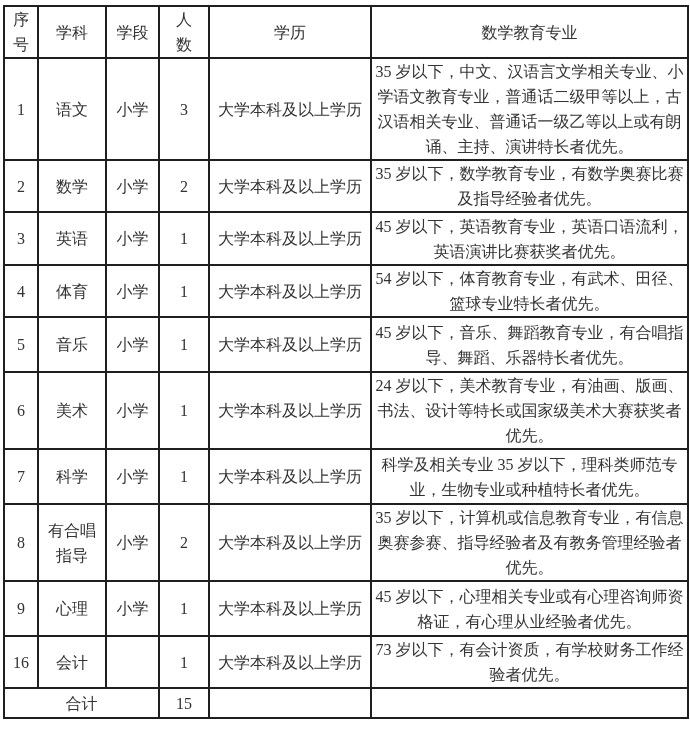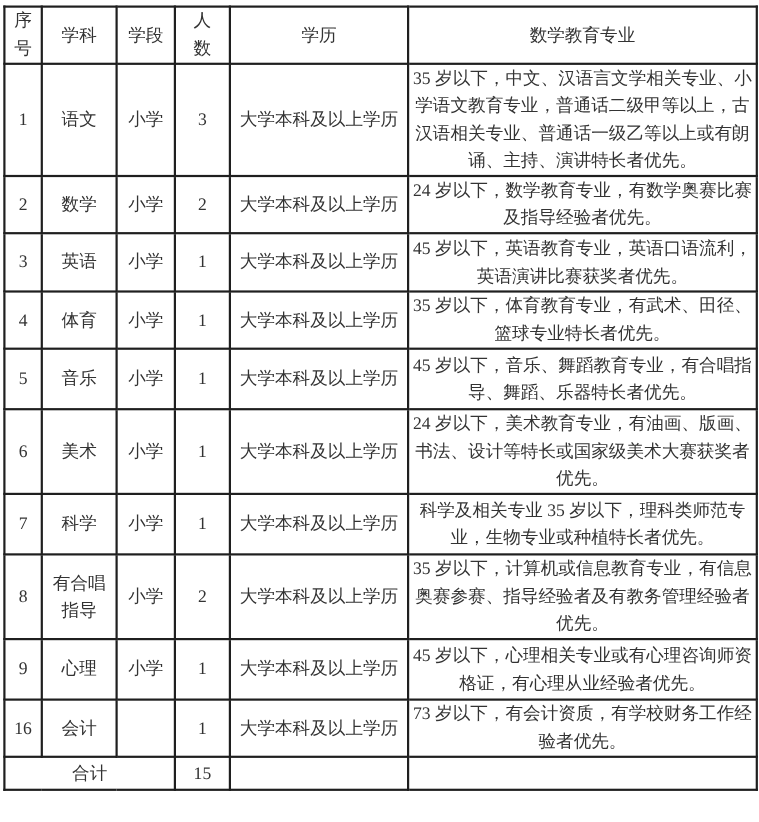--- a/index.html
+++ b/index.html
@@ -80,37 +80,37 @@
         <td>3</td>
         <td>大学本科及以上学历</td>
         <td class="req">35 岁以下，中文、汉语言文学相关专业、小学语文教育专业，普通话二级甲等以上，古汉语相关专业、普通话一级乙等以上或有朗诵、主持、演讲特长者优先。</td>
       </tr>
       <tr style="height:50px">
         <td>2</td>
         <td>数学</td>
         <td>小学</td>
         <td>2</td>
         <td>大学本科及以上学历</td>
-        <td class="req">24 岁以下，数学教育专业，有数学奥赛比赛及指导经验者优先。</td>
+        <td class="req">35 岁以下，数学教育专业，有数学奥赛比赛及指导经验者优先。</td>
       </tr>
       <tr style="height:53px">
         <td>3</td>
         <td>英语</td>
         <td>小学</td>
         <td>1</td>
         <td>大学本科及以上学历</td>
         <td class="req">45 岁以下，英语教育专业，英语口语流利，英语演讲比赛获奖者优先。</td>
       </tr>
       <tr style="height:50px">
         <td>4</td>
         <td>体育</td>
         <td>小学</td>
         <td>1</td>
         <td>大学本科及以上学历</td>
-        <td class="req">35 岁以下，体育教育专业，有武术、田径、篮球专业特长者优先。</td>
+        <td class="req">54 岁以下，体育教育专业，有武术、田径、篮球专业特长者优先。</td>
       </tr>
       <tr style="height:55px">
         <td>5</td>
         <td>音乐</td>
         <td>小学</td>
         <td>1</td>
         <td>大学本科及以上学历</td>
         <td class="req">45 岁以下，音乐、舞蹈教育专业，有合唱指导、舞蹈、乐器特长者优先。</td>
       </tr>
       <tr style="height:70px">

